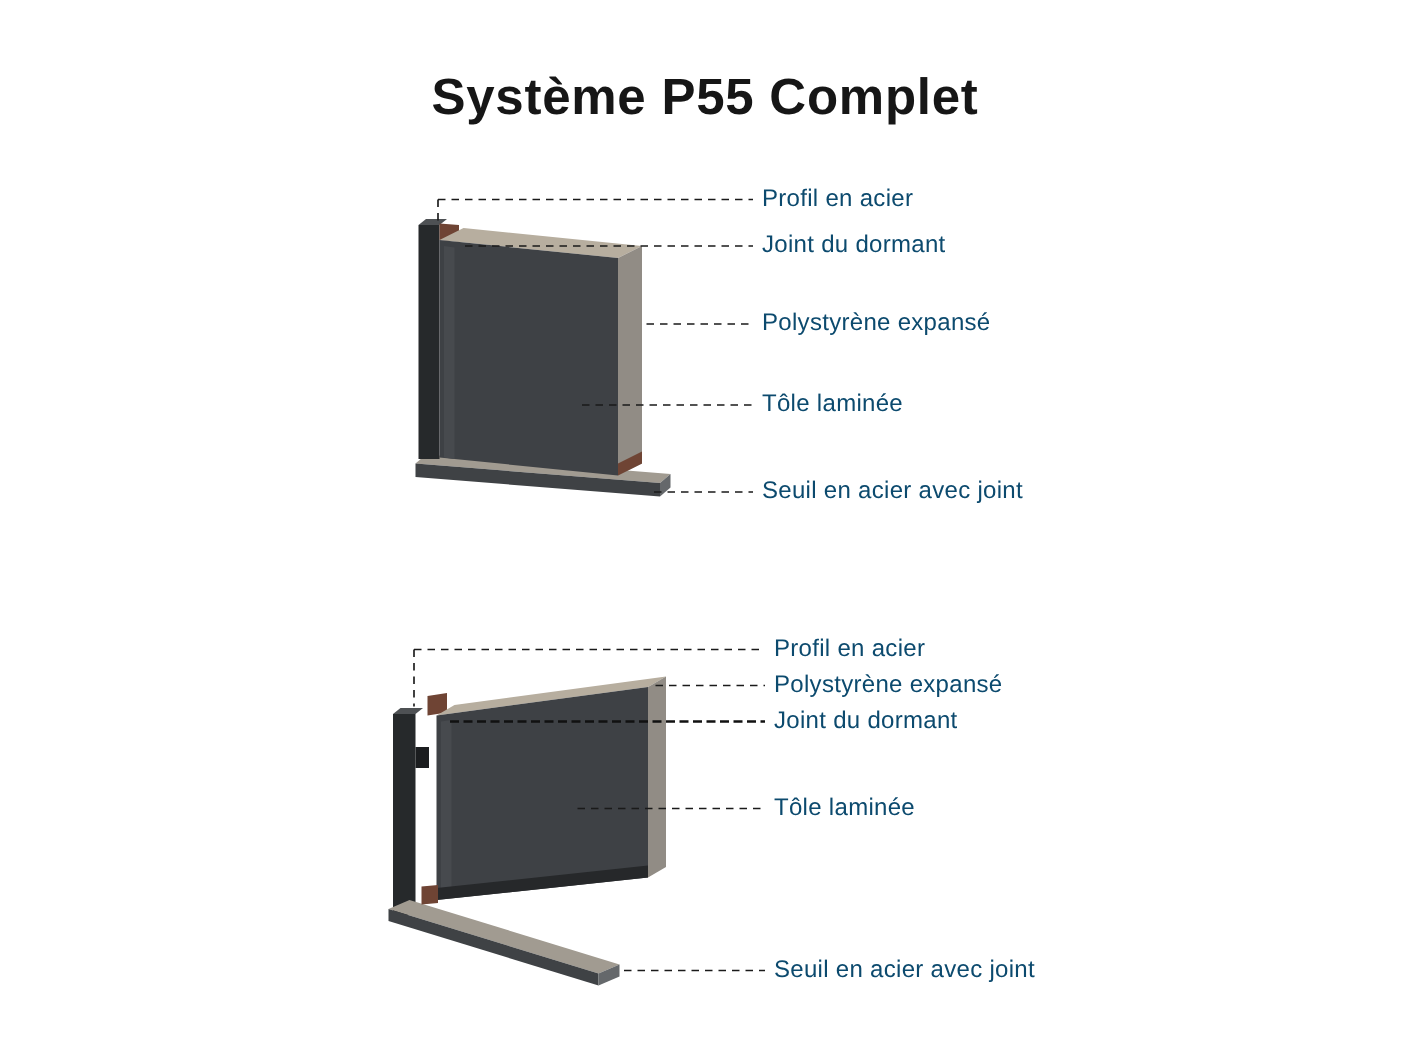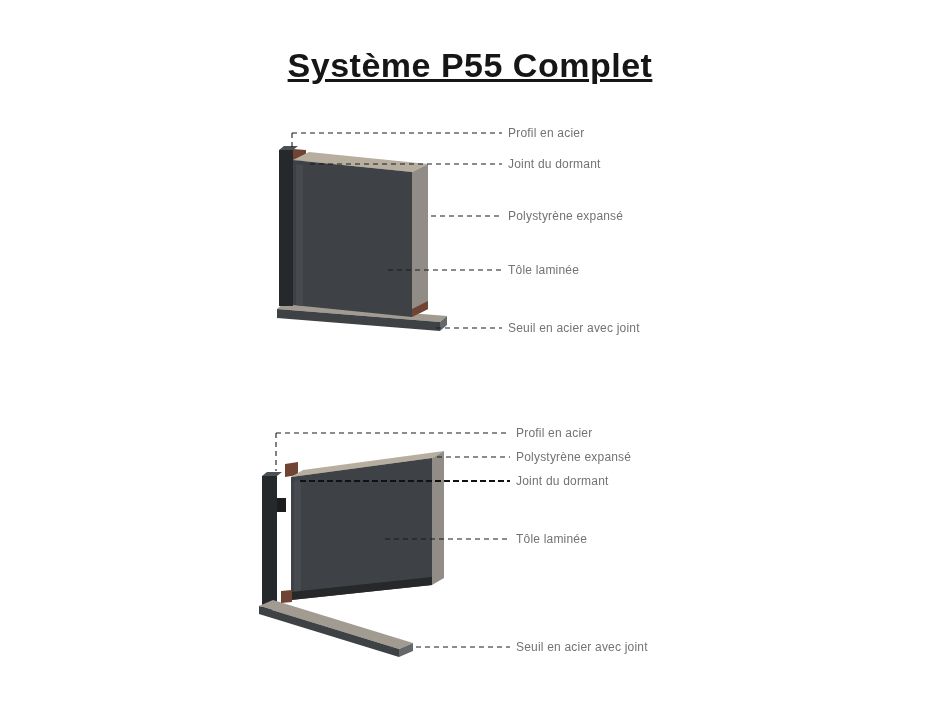--- a/index.html
+++ b/index.html
@@ -13,33 +13,32 @@
   .title{
     position:absolute;
     top:46px;left:0;width:100%;
     margin:0;
     text-align:center;
     font-family:"Liberation Sans",sans-serif;
     font-weight:600;
     font-size:34px;
     letter-spacing:.5px;
     color:#161616;
-    text-decoration:underline;
   }
   .art{
     position:absolute;inset:0;
     width:940px;height:706px;
     display:block;
   }
   .label{
     position:absolute;
     transform:translateY(-50%);
-    font-size:12px;
+    font-size:16px;
     letter-spacing:.2px;
-    color:#737373;
+    color:#0c4a6e;
     white-space:nowrap;
   }
   .leader{
     stroke:#1a1a1a;
     stroke-width:1.1;
     stroke-dasharray:5 4;
     fill:none;
   }
   .leader-bold{
     stroke:#111111;

